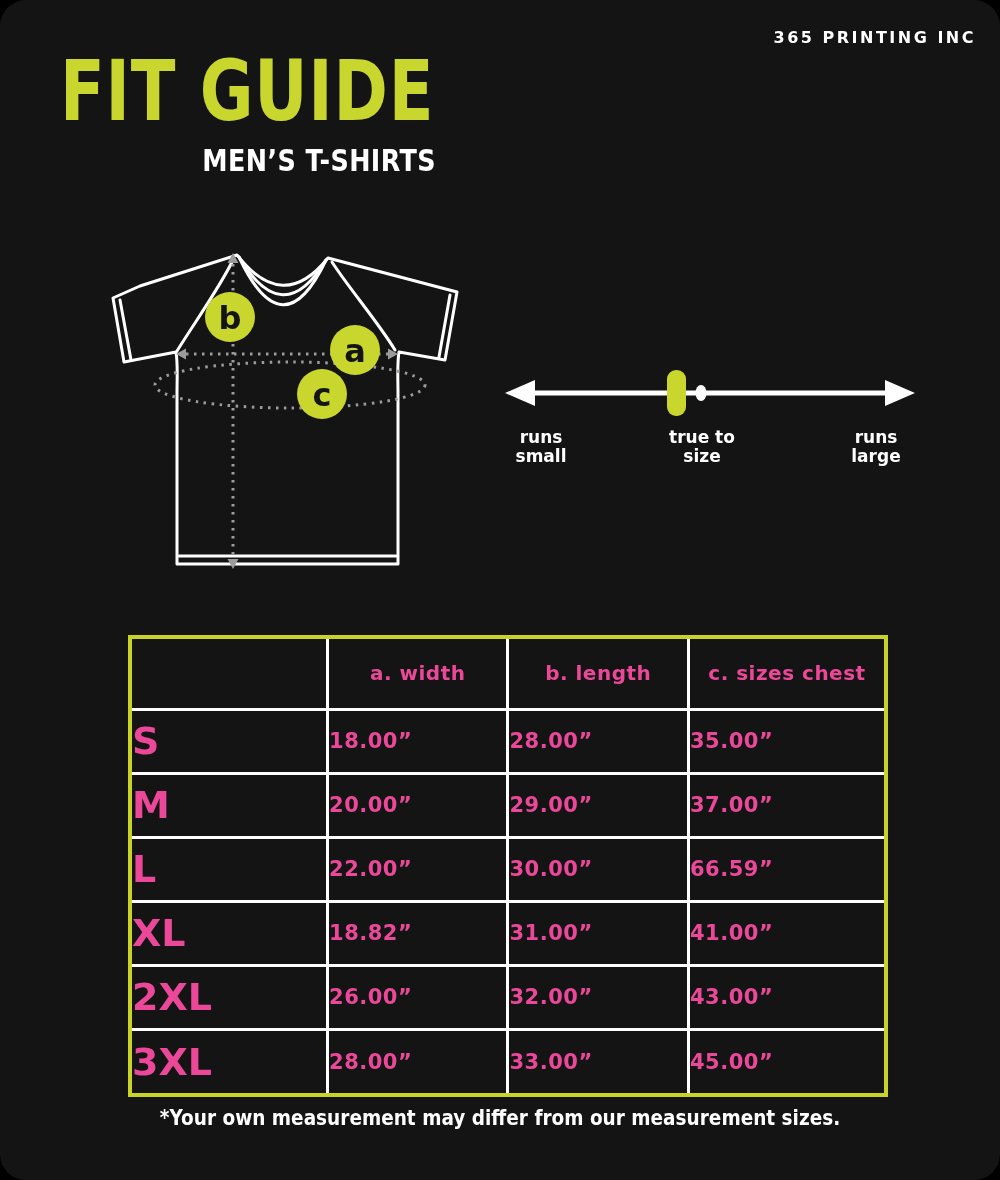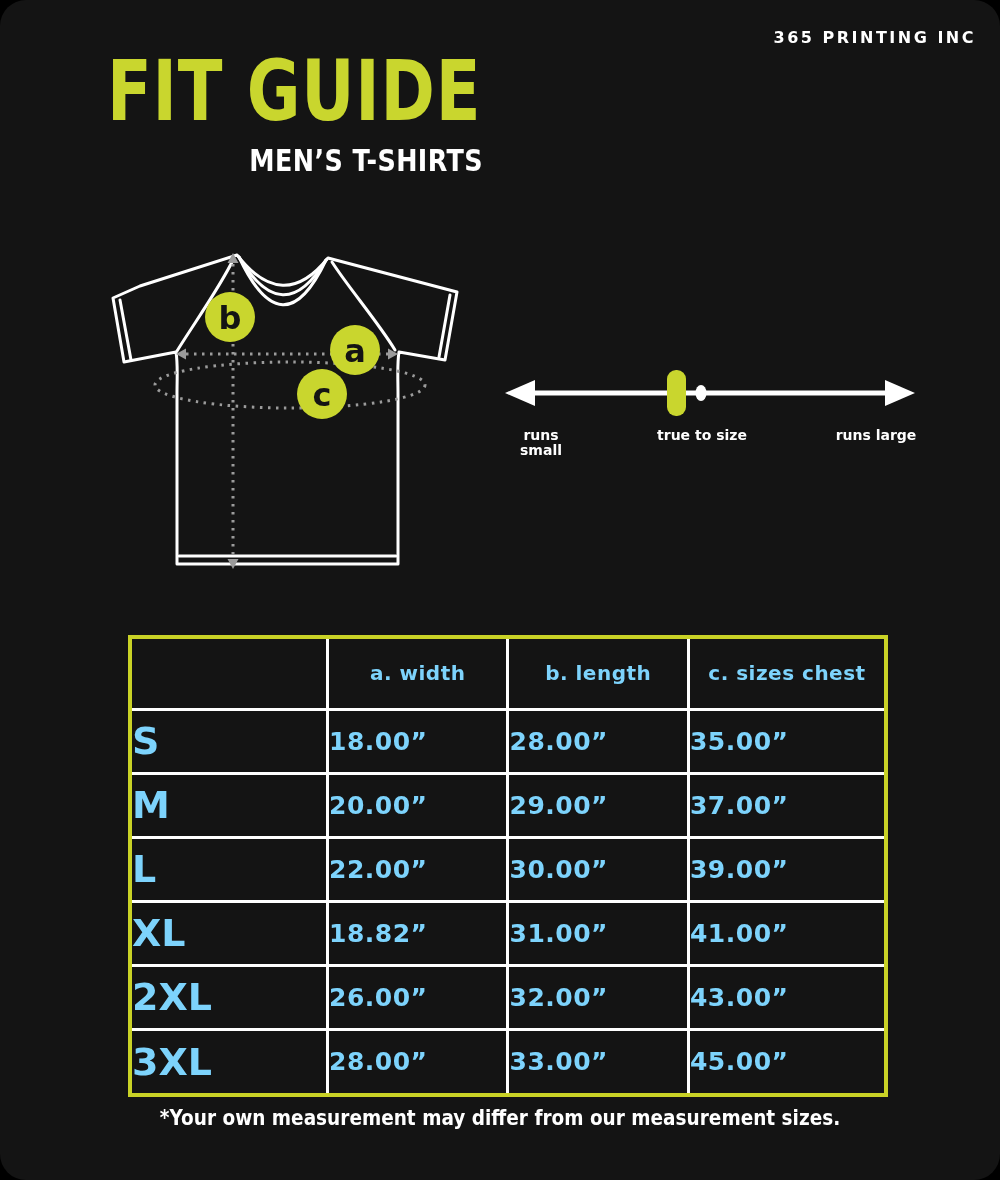--- a/index.html
+++ b/index.html
@@ -10,65 +10,65 @@
     font-family:"DejaVu Sans","Liberation Sans",sans-serif; color:#fff;border-radius:26px;
   }
 
   
   .brand {
     position:absolute; top:28px; right:24px;
     font-size:16px; font-weight:bold; letter-spacing:2.5px; white-space:nowrap;
   }
 
   
-  .title-block { position:absolute; left:60px; top:52px; width:376px;margin-left:47px; }
+  .title-block { position:absolute; left:60px; top:52px; width:376px; }
   .title-text {
     font-size:84px; font-weight:bold; color:#c9d62e; line-height:0.95;
     letter-spacing:1px; white-space:nowrap;
     transform:scaleX(0.78); transform-origin:left top;
   }
   .subtitle {
     margin-top:10px; text-align:right; font-size:31px; font-weight:bold;
     letter-spacing:0.5px; white-space:nowrap;
     transform:scaleX(0.82); transform-origin:100% 0;
   }
 
   
   .tshirt-svg { position:absolute; left:100px; top:232px; }
 
   
   .scale-svg { position:absolute; left:505px; top:368px; }
   .scale-labels {
     position:absolute; left:505px; top:428px; width:410px; height:60px;
-    font-size:14px; font-weight:bold; line-height:1.1; text-align:center;
+    font-size:17px; font-weight:bold; line-height:1.1; text-align:center;
   }
   .scale-label { position:absolute; top:0; }
   .scale-label.left   { left:0;    width:72px;  }
   .scale-label.center { left:144px; width:106px; }
   .scale-label.right  { left:330px; width:82px;  }
 
   
   .table-wrap {
     position:absolute; left:128px; top:635px; width:760px;
     border:4px solid #c9d226;
   }
   table { border-collapse:collapse; width:100%; table-layout:fixed; }
   th, td {
     border:3px solid #ffffff; vertical-align:middle;
-    color:#7dd3fc; background:transparent;
+    color:#ec4899; background:transparent;
   }
   tr > :first-child { border-left:none; }
   tr > :last-child  { border-right:none; }
   thead tr > *       { border-top:none; }
   tbody tr:last-child > * { border-bottom:none;margin-left:36px; }
   thead tr { height:70px; }
   tbody tr { height:64px; }
   .col-header { font-size:20px; font-weight:bold; letter-spacing:0.5px; }
   .size-label { font-size:38px; font-weight:bold; }
-  .value      { font-size:25px; font-weight:bold; letter-spacing:0.5px; }
+  .value      { font-size:21px; font-weight:bold; letter-spacing:0.5px; }
 
   
   .footnote {
     position:absolute; left:0; top:1106px; width:1000px; text-align:center;
     font-size:21px; font-weight:bold;
     transform:scaleX(0.88); transform-origin:center top;
   }
 </style>
 </head>
 <body>
@@ -161,21 +161,21 @@
         <tr>
           <td class="size-label">M</td>
           <td class="value">20.00”</td>
           <td class="value">29.00”</td>
           <td class="value">37.00”</td>
         </tr>
         <tr>
           <td class="size-label">L</td>
           <td class="value">22.00”</td>
           <td class="value">30.00”</td>
-          <td class="value">39.00”</td>
+          <td class="value">66.59”</td>
         </tr>
         <tr>
           <td class="size-label">XL</td>
           <td class="value">18.82”</td>
           <td class="value">31.00”</td>
           <td class="value">41.00”</td>
         </tr>
         <tr>
           <td class="size-label">2XL</td>
           <td class="value">26.00”</td>

